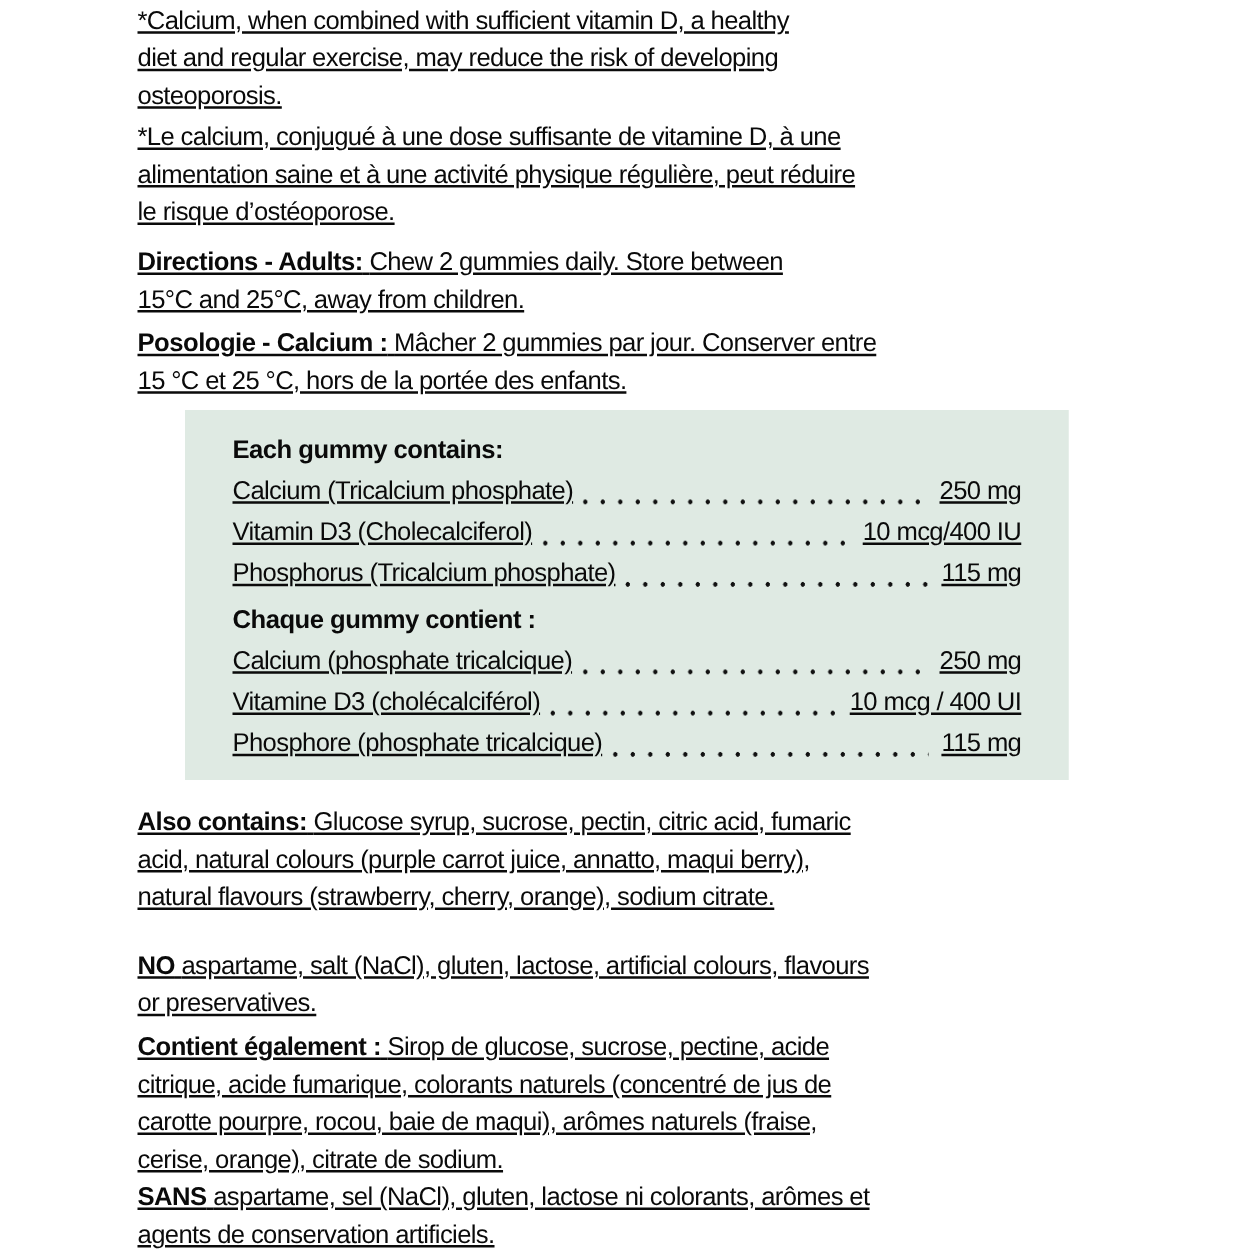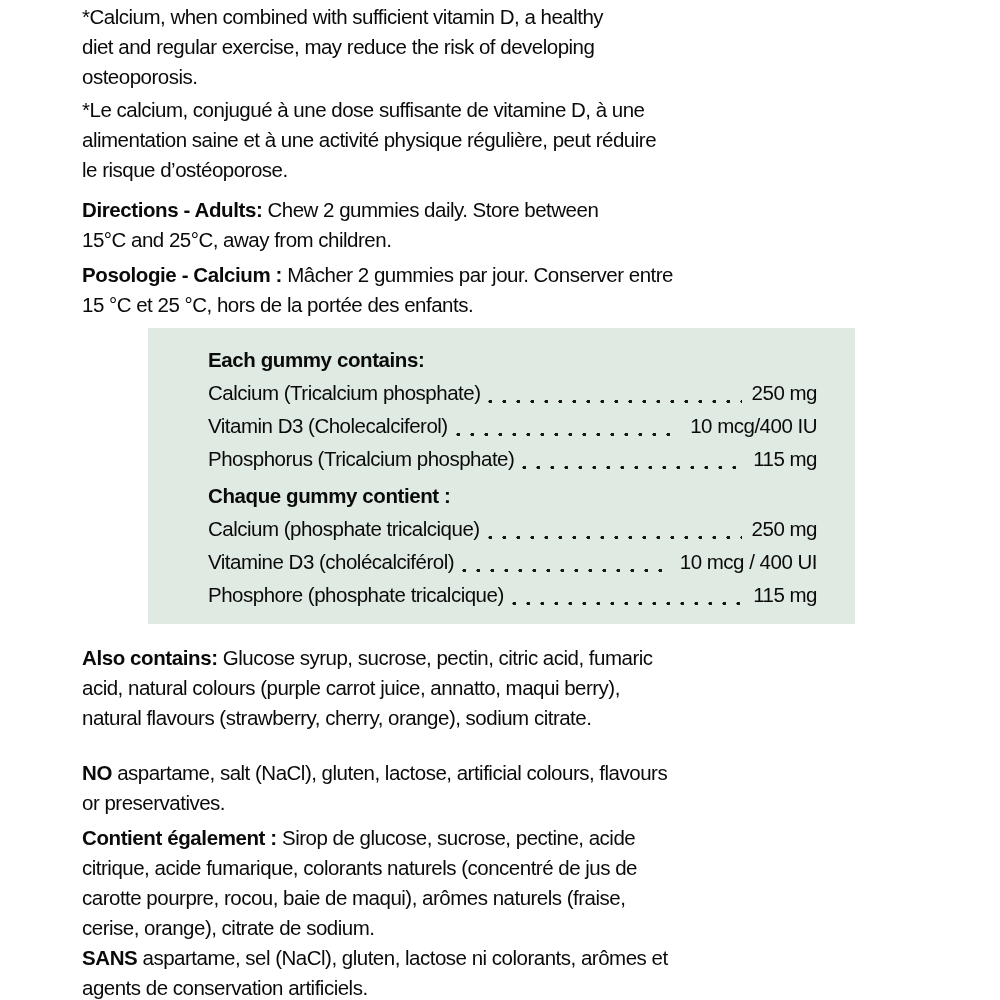--- a/index.html
+++ b/index.html
@@ -20,53 +20,55 @@
   .label-sheet {
     position: relative;
     width: 1000px;
     height: 1000px;
   }
   .content {
     padding-top: 2px;
   }
   .para {
     margin: 0;
-    padding-left: 82px;
+    padding-left: 110px;
     width: 660px;
     line-height: 30px;
+    text-decoration: underline;
   }
   .pre { white-space: pre-line; }
   b { font-weight: 700; letter-spacing: -0.4px; }
   .intro-fr   { margin-top: 3px; }
   .directions { margin-top: 10px; }
   .posologie  { margin-top: 5px; }
   .also-en    { margin-top: 19px; }
   .also-fr    { margin-top: 5px; }
   .no-en      { margin-top: 25px; }
   .no-fr      { margin-top: 0px; }
 
   .panel {
     margin-top: 8px;
     margin-left: 148px;
     width: 707px;
     box-sizing: border-box;
-    padding: 15px 38px 13px 60px;
+    padding: 15px 38px 13px 38px;
     background: #dfeae3;
   }
   .panel-heading {
     font-weight: 700;
     line-height: 33px;
     letter-spacing: -0.4px;
     margin: 0;
   }
   .panel-heading.fr { margin-top: 4px; }
   .ing-row {
     display: flex;
     align-items: flex-end;
     line-height: 33px;
+    text-decoration: underline;
   }
   .ing-name { white-space: nowrap; flex: 0 0 auto; }
   .ing-leader {
     flex: 1 1 auto;
     align-self: flex-end;
     height: 7px;
     margin: 0 10px 4px 8px;
     background-image: radial-gradient(circle at 2.2px 3.5px, #111 1.6px, transparent 2.0px);
     background-size: 14px 7px;
     background-repeat: repeat-x;

